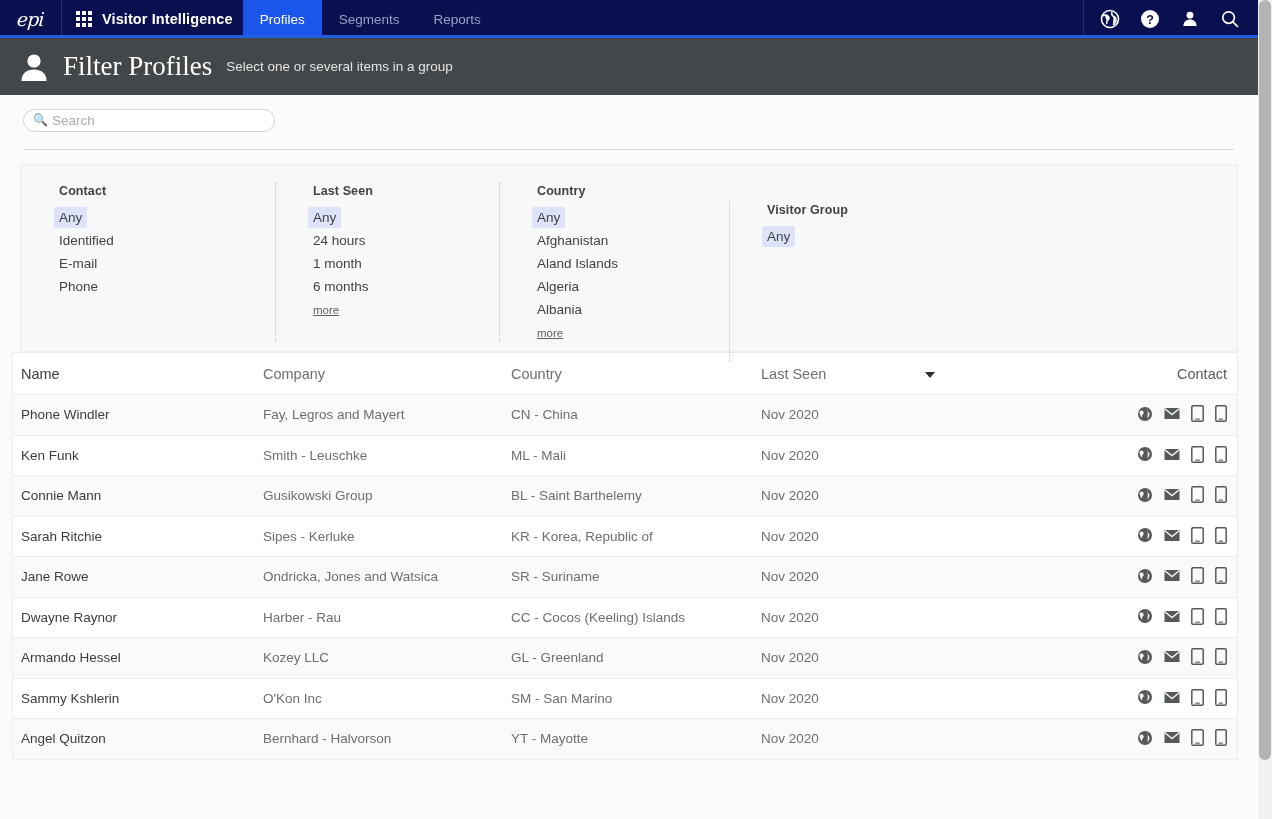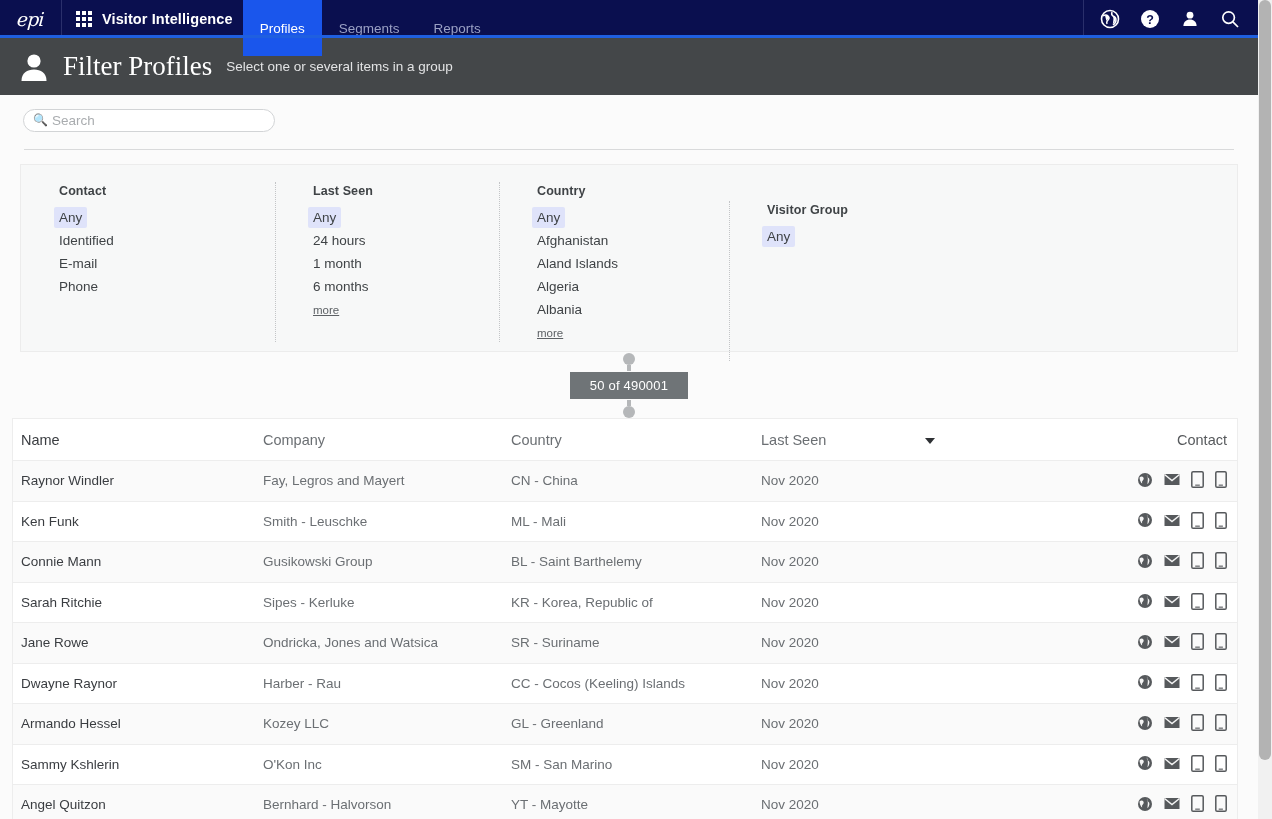--- a/index.html
+++ b/index.html
@@ -60,21 +60,21 @@
     padding-right: 10px;
     letter-spacing: .1px;
   }
   .navtabs { display: flex; align-items: stretch; }
   .navtab {
     display: flex; align-items: center;
     padding: 0 17px;
     font-size: 13.5px;
     color: #9aa0c4;
     cursor: pointer;
-    height: 56px;
+    height: 38px;
   }
   .navtab.active { background: #1A56EC; color: #ffffff; }
   .nav-spacer { flex: 1; }
   .nav-right {
     display: flex; align-items: center;
     gap: 20px;
     padding: 0 18px 0 16px;
     border-left: 1px solid #2A2F6B;
   }
   .nav-icon { cursor: pointer; display: flex; align-items: center; }
@@ -368,45 +368,38 @@
         <span class="fopt-wrap"><span class="fopt">Albania</span></span>
         <span class="fopt-wrap"><span class="fmore">more</span></span>
       </div>
 
       <div class="fcol c3 sep">
         <h4>Visitor Group</h4>
         <span class="fopt-wrap"><span class="fopt sel">Any</span></span>
       </div>
     </div>
 
-    <div class="countzone">
-      <div class="dot-top"></div>
-      <div class="stem"></div>
-      <div class="countbadge">50 of 490001</div>
-      <div class="stem"></div>
-      <div class="dot-bot"></div>
-    </div>
 
     <div class="tablewrap">
       <table>
         <thead>
           <tr>
             <th class="c-name">Name</th>
             <th class="c-comp">Company</th>
             <th class="c-ctry">Country</th>
             <th class="c-seen">
               <span>Last Seen</span>
               <span class="caret"></span>
             </th>
             <th class="c-cont">Contact</th>
           </tr>
         </thead>
         <tbody id="tbody">
             <tr>
-              <td class="c-name">Raynor Windler</td>
+              <td class="c-name">Phone Windler</td>
               <td class="c-comp">Fay, Legros and Mayert</td>
               <td class="c-ctry">CN - China</td>
               <td class="c-seen">Nov 2020</td>
               <td class="c-cont"><span class="icons">
                   <span>
                     <svg width="16" height="16" viewBox="0 0 16 16">
                       <circle cx="8" cy="8" r="7" fill="#56595c"></circle>
                       <path d="M2.5 5.4 Q5 3.6 6.4 5.6 Q7.4 7.2 5.8 8.4 Q4.4 9.5 5.2 11.6 Q3 10 2.5 5.4 Z" fill="#f4f4f4"></path>
                       <path d="M10 2.3 Q9.4 4.6 11 5.4 Q12.8 6.3 12.4 8.6 Q12 10.8 10.4 12.2 Q11.6 7.4 10 2.3 Z" fill="#f4f4f4"></path>
                     </svg>

